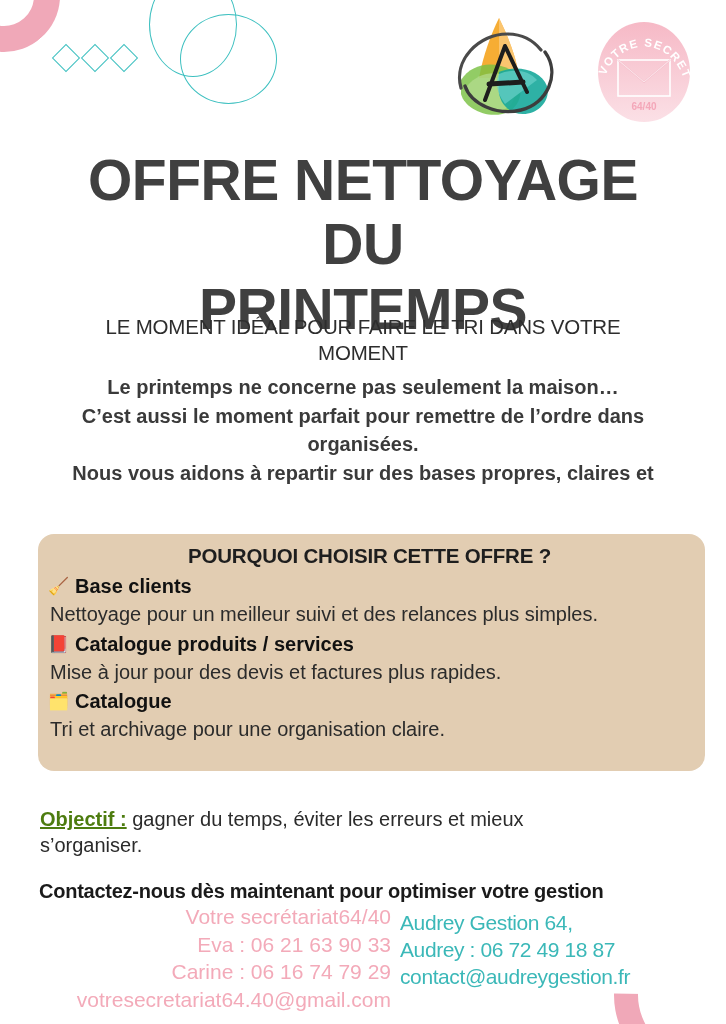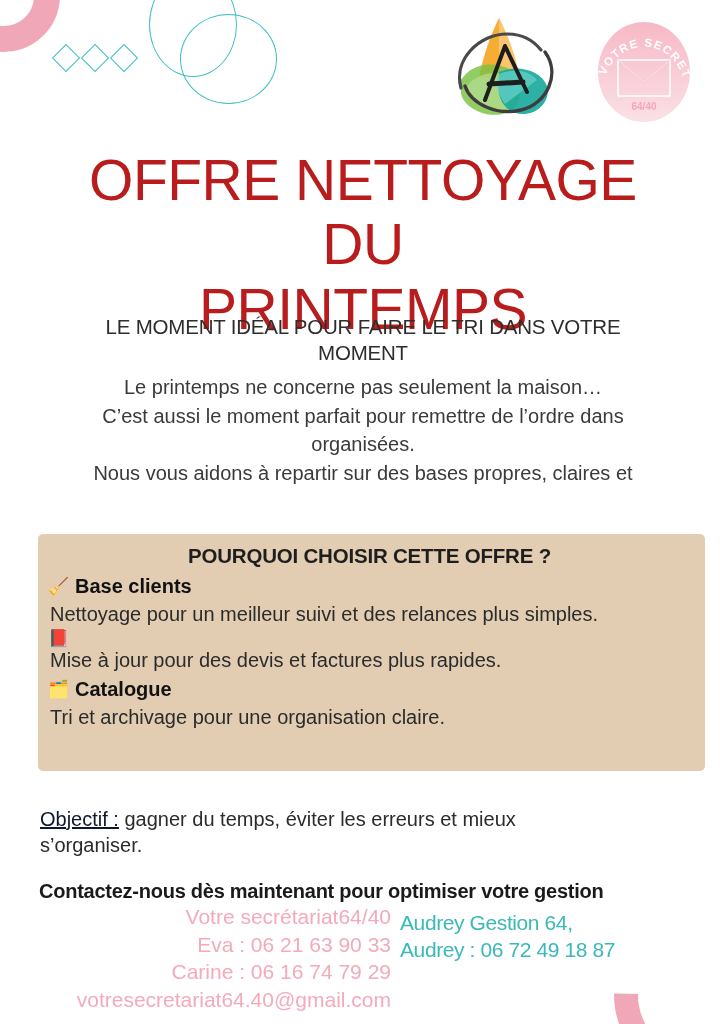--- a/index.html
+++ b/index.html
@@ -91,24 +91,24 @@
     height: 108px;
   }
 
   
   .title {
     position: absolute;
     left: 46px;
     top: 148px;
     width: 634px;
     text-align: center;
-    color: #b91c1c;
+    color: #404040;
     font-size: 57px;
     line-height: 1.13;
-    font-weight: 400;
+    font-weight: 700;
     letter-spacing: -0.5px;
   }
 
   
   .intro {
     position: absolute;
     left: 52px;
     top: 314px;
     width: 622px;
     text-align: center;
@@ -117,34 +117,34 @@
   .intro-head {
     font-size: 20.5px;
     font-weight: 400;
     line-height: 1.28;
     letter-spacing: -0.2px;
     margin-bottom: 7px;
   }
   .intro-body {
     font-size: 20px;
     line-height: 1.42;
-    font-weight: 400;
+    font-weight: 700;
     color: #3a3a3a;
   }
   .intro-body div { margin: 0; }
 
   
   .offer-box {
     position: absolute;
     left: 38px;
     top: 534px;
     width: 667px;
     height: 237px;
     background: #e2cdb2;
-    border-radius: 5px;
+    border-radius: 16px;
     padding: 10px 14px 10px 10px;
   }
   .offer-title {
     text-align: center;
     font-size: 20.5px;
     font-weight: 700;
     color: #1e1e1e;
     letter-spacing: -0.2px;
     margin-bottom: 4px;
   }
@@ -176,23 +176,23 @@
   .objective {
     position: absolute;
     left: 40px;
     top: 806px;
     width: 560px;
     font-size: 20px;
     color: #2b2b2b;
     line-height: 1.32;
   }
   .objective b {
-    font-weight: 400;
+    font-weight: 700;
     text-decoration: underline;
-    color: #0f172a;
+    color: #4d7c0f;
   }
 
   .cta {
     position: absolute;
     left: 39px;
     top: 880px;
     width: 660px;
     font-size: 20px;
     font-weight: 700;
     color: #1a1a1a;
@@ -295,20 +295,21 @@
       <div class="offer-item-head">
         <span class="offer-emoji">🧹</span>
         <span>Base clients</span>
       </div>
       <div class="offer-item-desc">Nettoyage pour un meilleur suivi et des relances plus simples.</div>
     </div>
 
     <div class="offer-item">
       <div class="offer-item-head">
         <span class="offer-emoji">📕</span>
+        <span>Catalogue produits / services</span>
       </div>
       <div class="offer-item-desc">Mise à jour pour des devis et factures plus rapides.</div>
     </div>
 
     <div class="offer-item">
       <div class="offer-item-head">
         <span class="offer-emoji">🗂️</span>
         <span>Catalogue</span>
       </div>
       <div class="offer-item-desc">Tri et archivage pour une organisation claire.</div>
@@ -324,15 +325,16 @@
   <div class="contact-left">
     <div>Votre secrétariat64/40</div>
     <div>Eva : 06 21 63 90 33</div>
     <div>Carine : 06 16 74 79 29</div>
     <div>votresecretariat64.40@gmail.com</div>
   </div>
 
   <div class="contact-right">
     <div>Audrey Gestion 64,</div>
     <div>Audrey : 06 72 49 18 87</div>
+    <div>contact@audreygestion.fr</div>
   </div>
 
 </div>
 
 </body></html>

